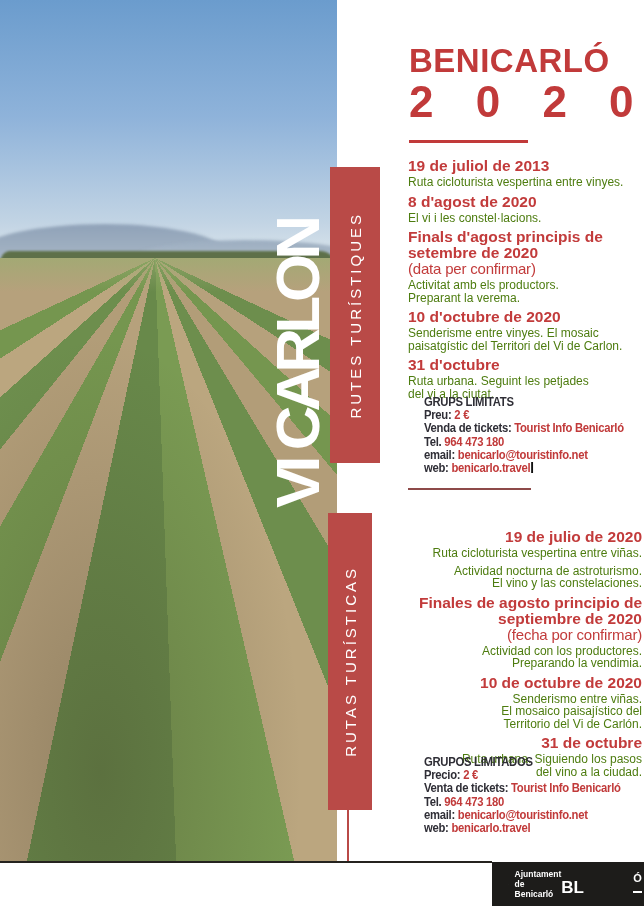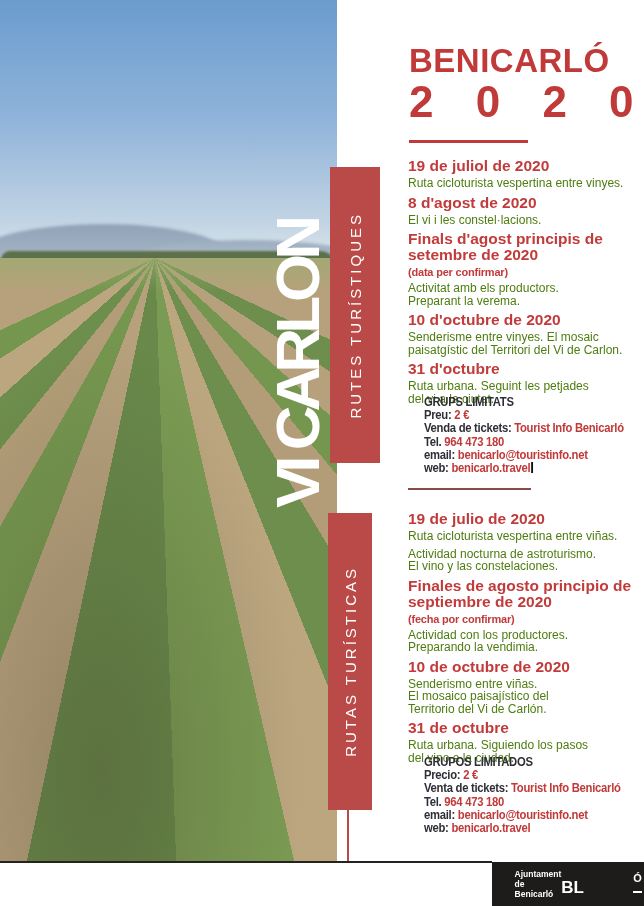--- a/index.html
+++ b/index.html
@@ -45,24 +45,24 @@
   .logo-accent-wrap{display:flex;flex-direction:column;align-items:center;margin-left:1px;}
   .logo-accent{font-size:11px;font-weight:800;line-height:1;}
   .logo-underline{width:9px;height:2px;background:#fff;margin-top:7px;}
   
   .title-block{position:absolute;left:409px;top:44px;color:#c13a3a;}
   .title-l1{font-size:33px;font-weight:800;letter-spacing:0.5px;line-height:1;}
   .title-l2{font-size:44px;font-weight:800;letter-spacing:15px;line-height:1;margin-top:3px;white-space:nowrap;}
   .title-rule{position:absolute;left:409px;top:140px;width:119px;height:2.5px;background:#c13a3a;}
   .events{position:absolute;left:408px;width:234px;}
   .events-ca{top:158px;}
-  .events-es{top:511px;}
+  .events-es{top:529px;text-align:right;}
   .ev{margin-bottom:5px;}
   .ev-h{color:#c23b3b;font-size:15.5px;font-weight:800;line-height:16px;margin-bottom:2px;}
-  .ev-note{font-size:11px;font-weight:bold;letter-spacing:-0.2px;white-space:nowrap;}
+  .ev-note{font-size:15px;font-weight:normal;letter-spacing:-0.2px;white-space:nowrap;}
   .ev-line{color:#4d7c0f;font-size:12px;line-height:12.5px;}
   .contact{position:absolute;left:424px;width:234px;}
   .contact-ca{top:396px;}
   .contact-es{top:756px;}
   .c-row{font-size:12px;font-weight:bold;line-height:13.2px;letter-spacing:-0.3px;
          transform:scaleX(.94);transform-origin:left;color:#2f2e36;white-space:nowrap;}
   .c-val{color:#c13a3a;}
   .cursor{display:inline-block;width:1.5px;height:11px;background:#111;vertical-align:-1px;margin-left:1px;}
   .divider{position:absolute;left:408px;top:488px;width:123px;height:1.5px;background:#8d4a49;}
 </style>
@@ -111,21 +111,21 @@
   </div>
 
   <div class="title-block">
     <div class="title-l1">BENICARLÓ</div>
     <div class="title-l2">2 0 2 0</div>
   </div>
   <div class="title-rule"></div>
 
   <div class="events events-ca">
     <div class="ev">
-      <div class="ev-h"><span>19 de juliol de 2020</span> <span class="ev-note"></span></div>
+      <div class="ev-h"><span>19 de juliol de 2013</span> <span class="ev-note"></span></div>
       <div class="ev-line">Ruta cicloturista vespertina entre vinyes.</div>
     </div>
     <div class="ev">
       <div class="ev-h"><span>8 d'agost de 2020</span> <span class="ev-note"></span></div>
       <div class="ev-line">El vi i les constel·lacions.</div>
     </div>
     <div class="ev">
       <div class="ev-h"><span>Finals d'agost principis de setembre de 2020</span> <span class="ev-note">(data per confirmar)</span></div>
       <div class="ev-line">Activitat amb els productors.</div>
       <div class="ev-line">Preparant la verema.</div>

